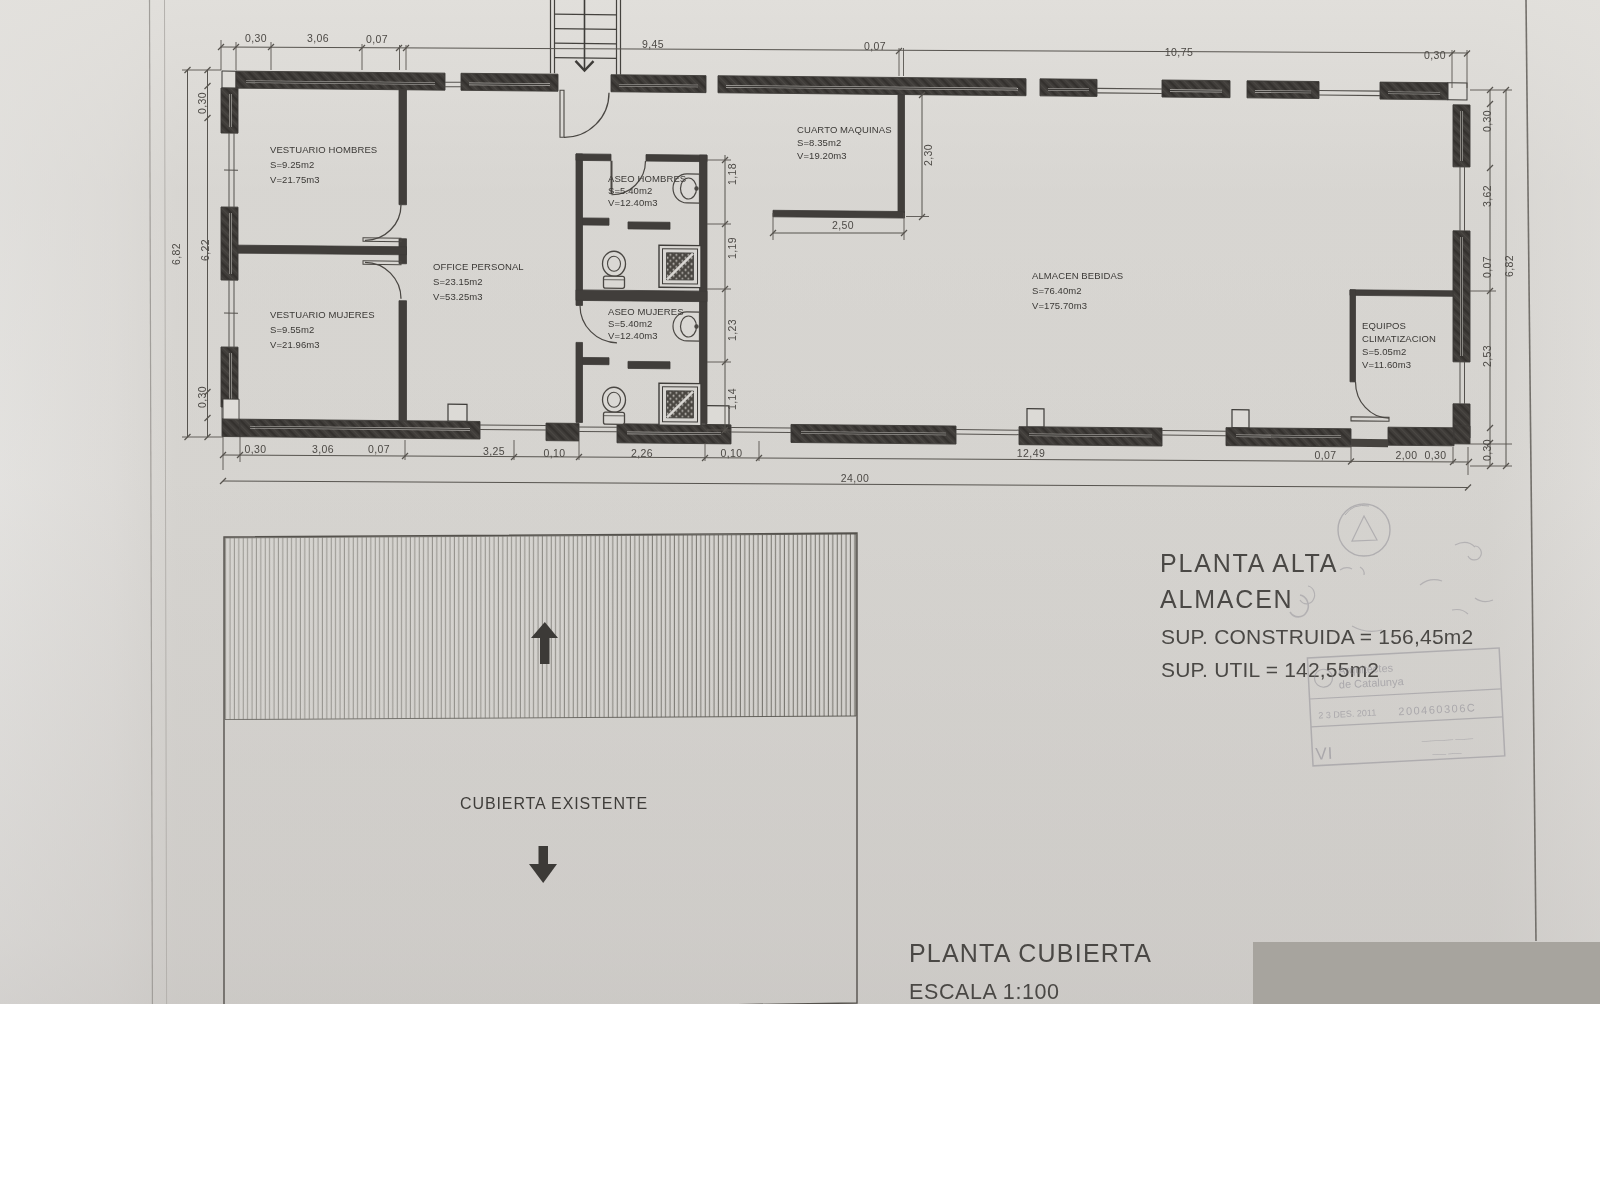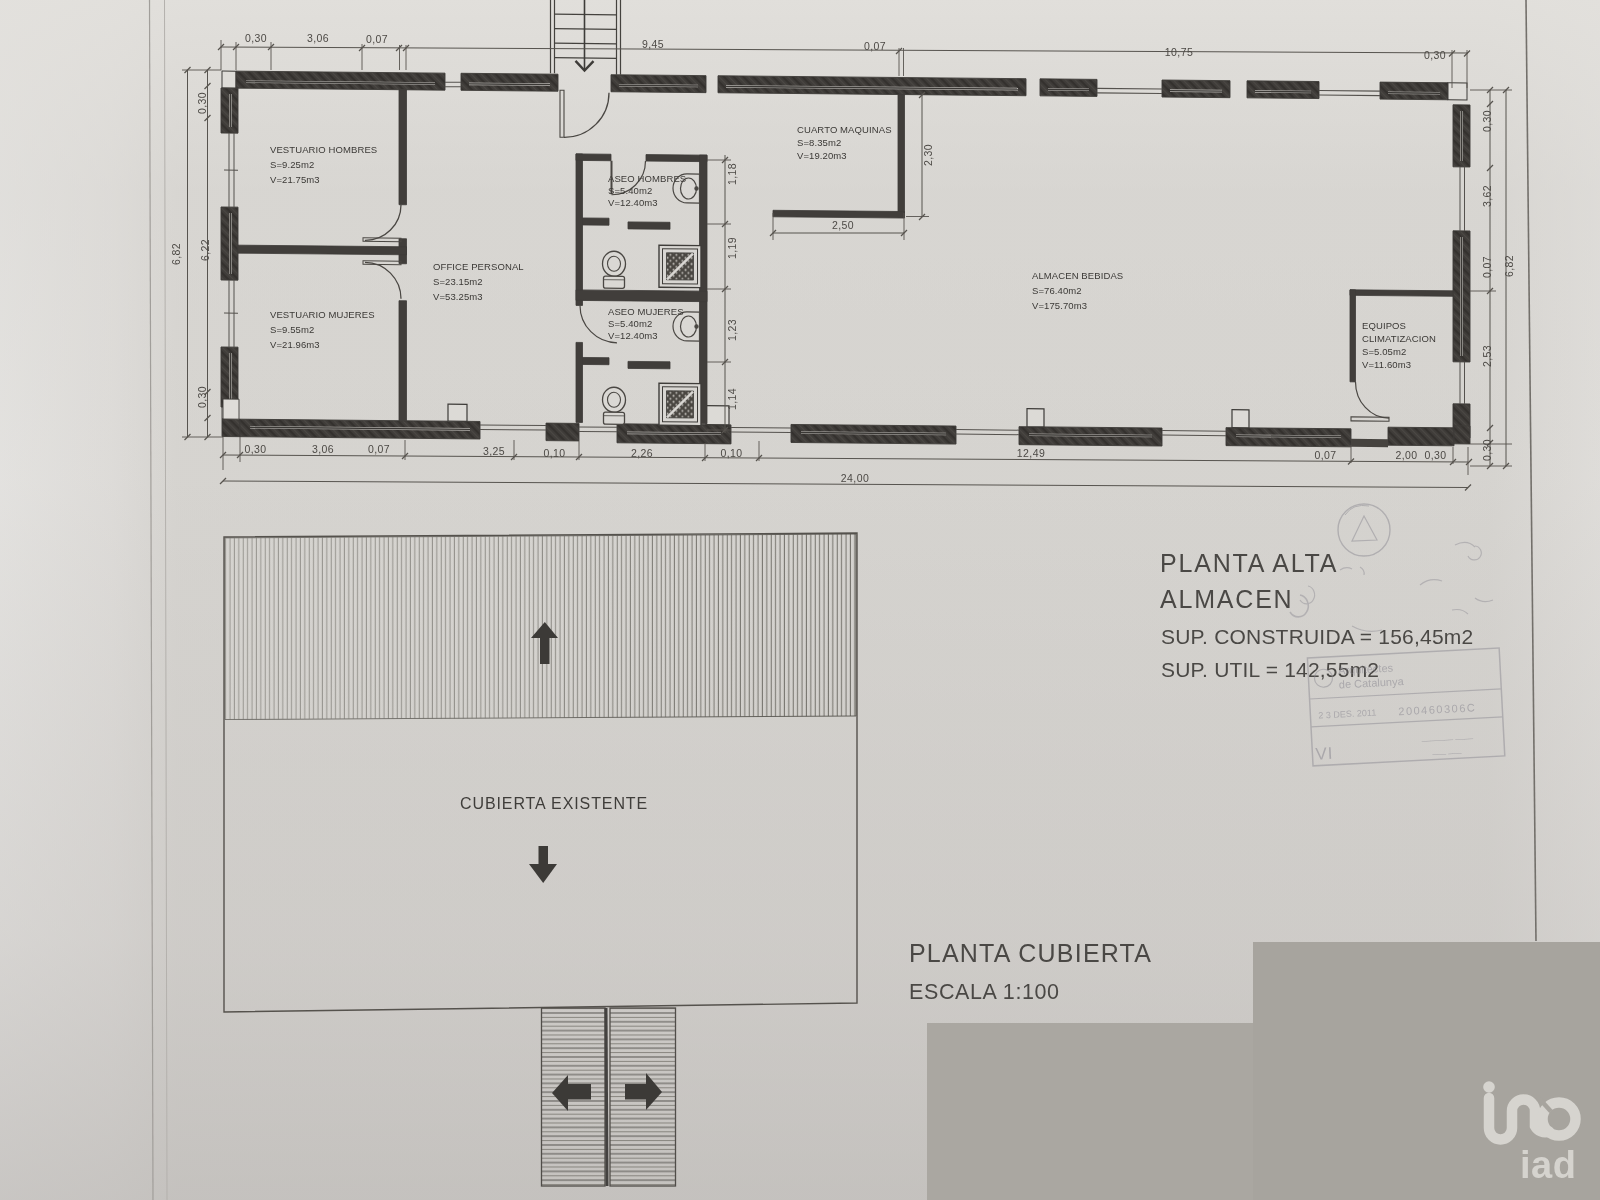--- a/index.html
+++ b/index.html
@@ -1,16 +1,16 @@
 <!DOCTYPE html>
 <html><head>
 <meta charset="utf-8">
 <style>
 html,body{margin:0;padding:0}
-#page{position:relative;width:1600px;height:1200px;overflow:hidden;
+#page{position:relative;width:1600px;height:1004px;overflow:hidden;
 background:#d7d5d1;font-family:"Liberation Sans",sans-serif}
 #paper{position:absolute;left:0;top:0;width:1600px;height:1200px;
 background:
  linear-gradient(180deg, rgba(226,224,220,.9) 0%, rgba(217,215,211,.5) 16%, rgba(209,207,203,.2) 40%, rgba(198,195,192,.5) 78%, rgba(190,187,184,.75) 100%),
  linear-gradient(90deg, rgba(233,232,230,.9) 0%, rgba(229,227,225,.65) 7%, rgba(214,212,208,.25) 11%, rgba(211,209,205,.12) 50%, rgba(211,209,205,.18) 93%, rgba(224,222,219,.55) 96.5%, rgba(230,228,225,.7) 100%);
 }
 svg{position:absolute;left:0;top:0}
 </style>
 </head>
 <body>

